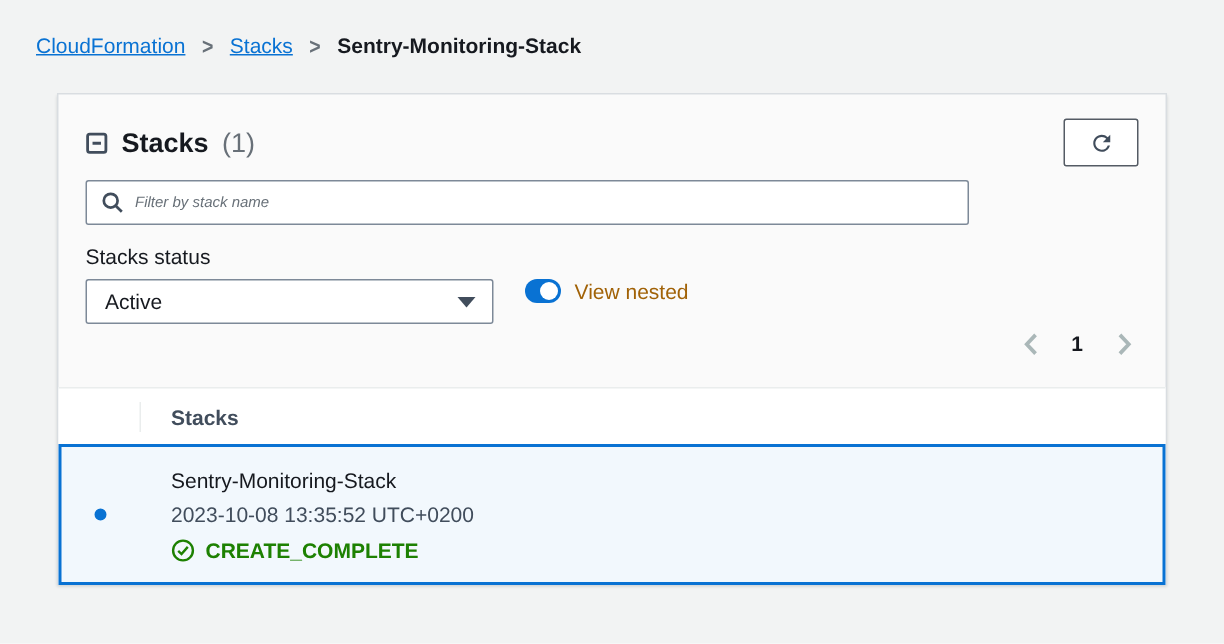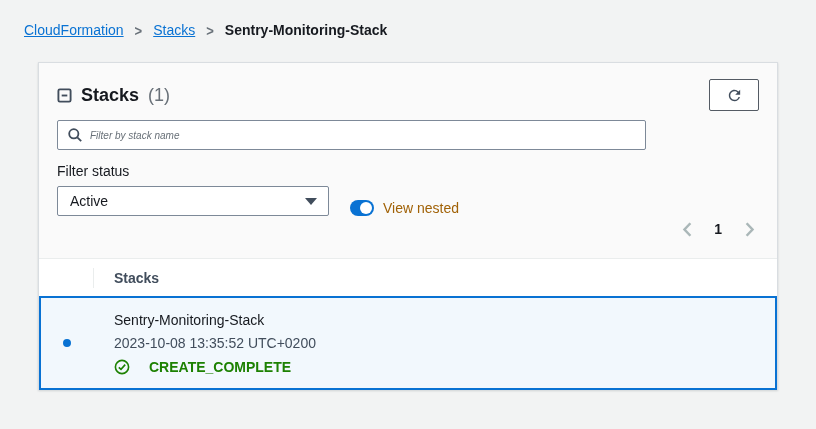--- a/index.html
+++ b/index.html
@@ -49,21 +49,21 @@
     display:flex; align-items:center; gap:7px; padding:0 9px;
   }
   .search-box input {
     flex:1; border:none; outline:none; background:transparent;
     font-size:10px; font-family:inherit; color:#16191f;
   }
   .search-box input::placeholder { font-style:italic; color:#687078; }
 
   .filter-label { margin-top:13px; font-size:14px; color:#16191f; }
 
-  .controls { margin-top:7px; display:flex; align-items:flex-end; height:30px; }
+  .controls { margin-top:7px; display:flex; align-items:flex-start; height:30px; }
   .dropdown {
     width:272px; height:30px; background:#ffffff;
     border:1px solid #7d8998; border-radius:2px;
     display:flex; align-items:center; justify-content:space-between;
     padding:0 11px 0 12px; font-size:14px; color:#16191f; cursor:pointer;
   }
   .caret {
     width:0; height:0;
     border-left:6px solid transparent; border-right:6px solid transparent;
     border-top:7px solid #414d5c;
@@ -100,21 +100,21 @@
     display:flex; align-items:center; cursor:pointer;
   }
   .radio-cell { width:52px; display:flex; justify-content:center; }
   .radio {
     width:7px; height:7px; background:#ffffff;
     border:4px solid #0972d3; border-radius:50%; cursor:pointer;
   }
   .row-content { margin-left:21px; padding:11px 0; display:flex; flex-direction:column; gap:7px; }
   .row-name { font-size:14px; color:#16191f; }
   .row-time { font-size:14px; color:#414d5c; }
-  .row-status { display:flex; align-items:center; gap:19px; margin-top:1px; }
+  .row-status { display:flex; align-items:center; gap:7px; margin-top:1px; }
   .row-status span { font-size:14px; font-weight:700; color:#1d8102; }
 </style>
 </head>
 <body>
 
 <nav class="breadcrumb">
   <a class="crumb-link">CloudFormation</a>
   <span class="crumb-sep">&gt;</span>
   <a class="crumb-link">Stacks</a>
   <span class="crumb-sep">&gt;</span>
@@ -147,21 +147,21 @@
     <div class="search-box">
       <span style="display:flex;">
         <svg width="16" height="16" viewBox="0 0 16 16">
           <circle cx="6.8" cy="6.8" r="4.6" fill="none" stroke="#414d5c" stroke-width="1.8"></circle>
           <line x1="10.3" y1="10.3" x2="14.2" y2="14.2" stroke="#414d5c" stroke-width="1.8"></line>
         </svg>
       </span>
       <input type="text" placeholder="Filter by stack name" style="">
     </div>
 
-    <div class="filter-label">Filter status</div>
+    <div class="filter-label">Stacks status</div>
 
     <div class="controls">
       <div class="dropdown">
         <span>Active</span>
         <span class="caret"></span>
       </div>
       <div class="toggle-group">
         <div class="toggle">
           <div class="knob"></div>
         </div>

